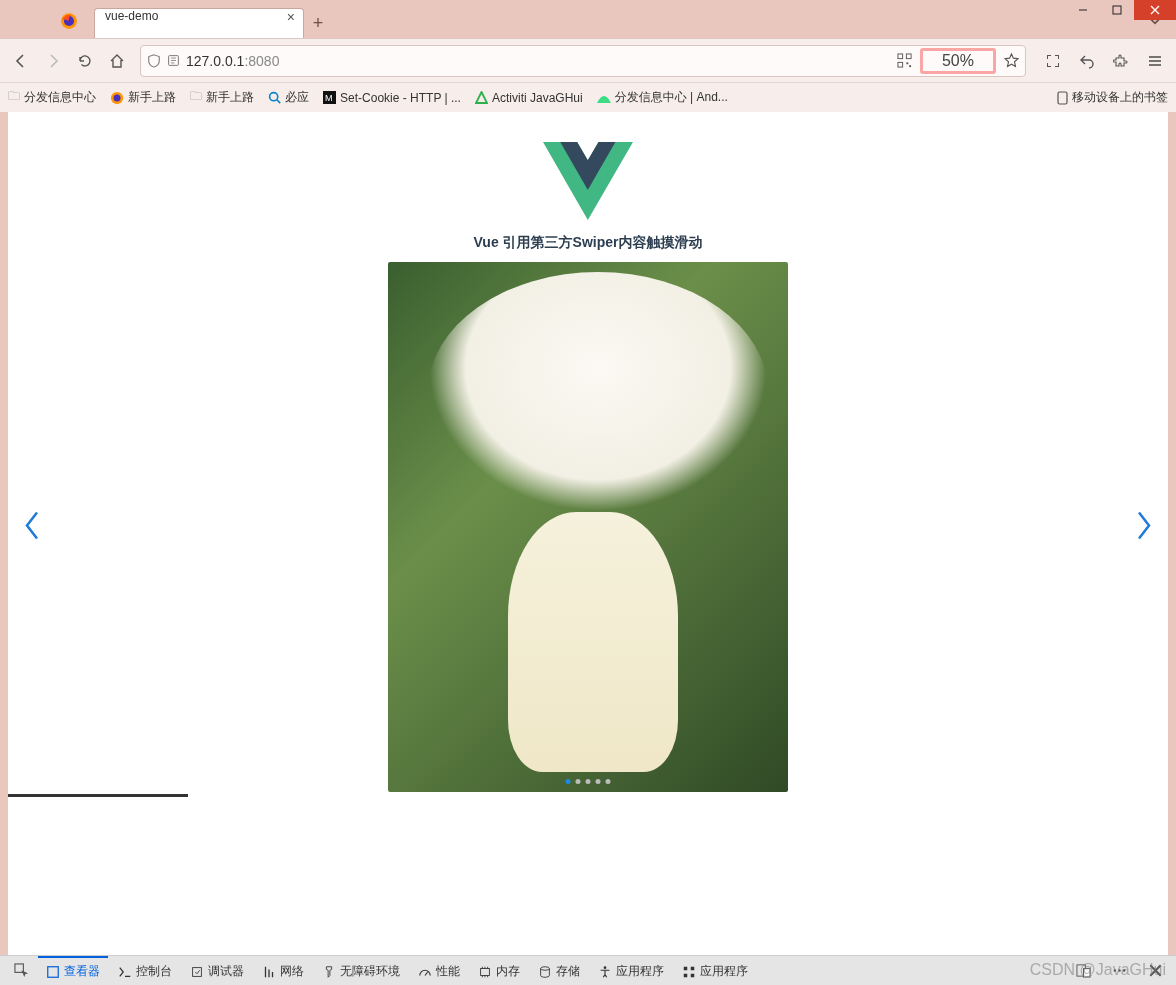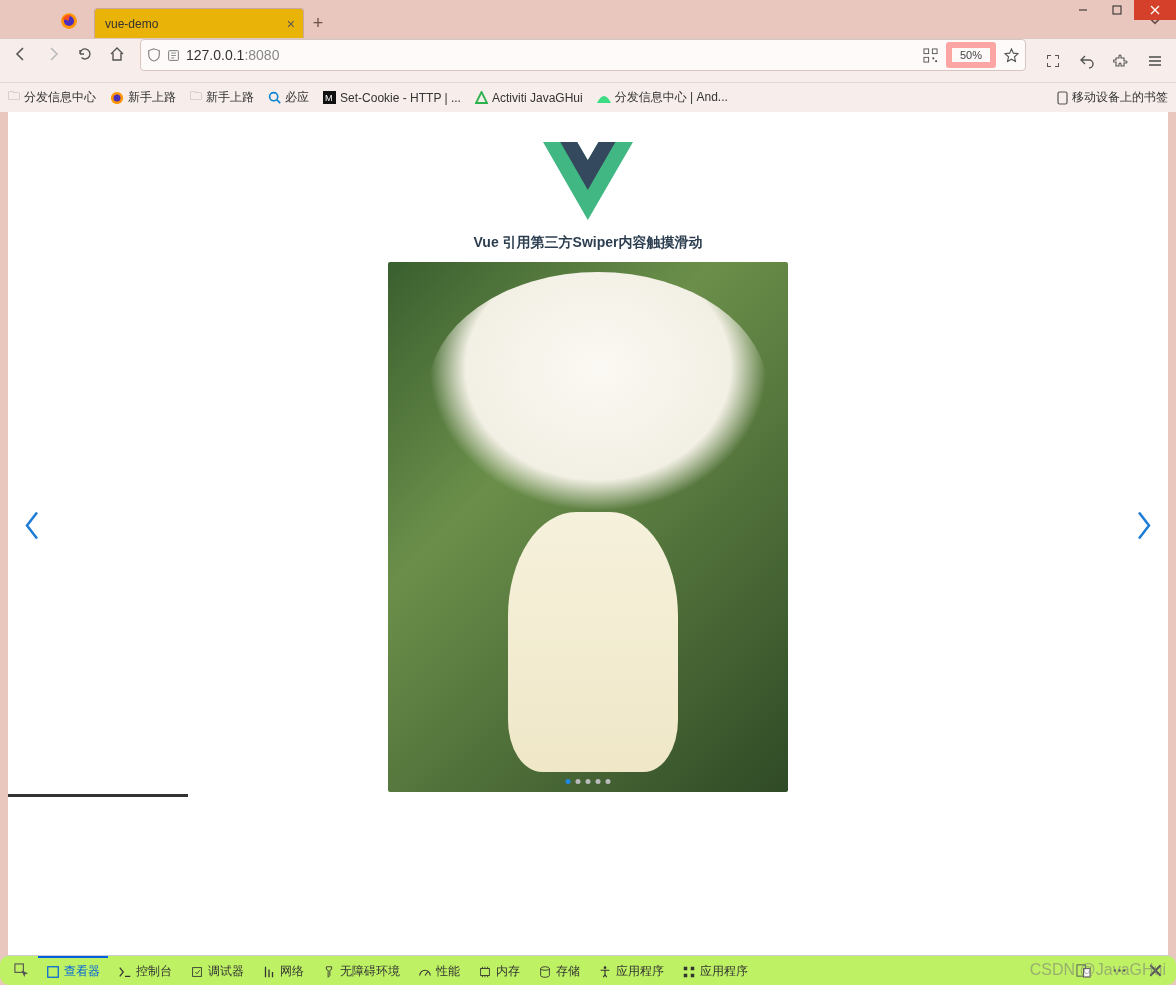--- a/index.html
+++ b/index.html
@@ -9,35 +9,35 @@
 
 .win-controls { position: absolute; top: 0; right: 0; display: flex; z-index: 50; }
 .win-btn { width: 34px; height: 20px; display: flex; align-items: center; justify-content: center; color: #222; }
 .win-btn.close { background: #d5402b; color: #fff; width: 42px; }
 .win-btn svg { width: 10px; height: 10px; }
 
 
 .tab-strip { height: 38px; background: #e9c7bf; display: flex; align-items: flex-end; padding: 6px 0 0 50px; position: relative; }
 .ff-icon { position: absolute; left: 60px; top: 12px; width: 18px; height: 18px; }
 .tabs { display: flex; align-items: center; margin-left: 44px; }
-.tab { width: 210px; height: 30px; background: #eab308; border: 1px solid #c9a79f; border-bottom: none; border-radius: 4px 4px 0 0; display: flex; align-items: center; padding: 0 8px 0 10px; font-size: 12px; color: #333; }
+.tab { width: 210px; height: 30px; background: #ffffff; border: 1px solid #c9a79f; border-bottom: none; border-radius: 4px 4px 0 0; display: flex; padding: 0 8px 0 10px; font-size: 12px; color: #333; }
 .tab .close-x { margin-left: auto; font-size: 14px; color: #555; }
 .new-tab { width: 28px; height: 28px; display: flex; align-items: center; justify-content: center; color: #6b4f49; font-size: 18px; }
 .tab-drop { position: absolute; right: 14px; top: 14px; color: #6b4f49; }
 
 
-.nav-bar { height: 44px; background: #f7eeeb; display: flex; padding: 0 6px; gap: 2px; border-top: 1px solid #ddc9c3; }
+.nav-bar { height: 44px; background: #f7eeeb; display: flex; align-items: center; padding: 0 6px; gap: 2px; border-top: 1px solid #ddc9c3; }
 .nav-btn { width: 30px; height: 30px; display: flex; align-items: center; justify-content: center; color: #555; border-radius: 4px; }
 .nav-btn.disabled { color: #bbb; }
 .url-bar { flex: 1; height: 32px; background: #fdfaf9; border: 1px solid #d8c5bf; border-radius: 4px; display: flex; align-items: center; padding: 0 6px; margin: 0 6px; }
 .url-bar .shield, .url-bar .lock { color: #777; margin-right: 6px; }
 .url-text { flex: 1; font-size: 14px; color: #333; }
 .url-text .port { color: #888; }
 .url-right { display: flex; align-items: center; gap: 8px; }
-.zoom-badge { border: 6px solid #fca5a5; border-radius: 3px; padding: 1px 8px; font-size: 11px; color: #444; }
+.zoom-badge { border: 3px solid #fca5a5; border-radius: 3px; padding: 1px 19px; font-size: 16px; color: #444; }
 .url-right .qr { color: #555; }
 .url-right .star { color: #555; }
 .right-tools { display: flex; align-items: center; gap: 4px; margin-left: 4px; }
 
 
 .bookmarks { height: 30px; background: #f7eeeb; border-top: 1px solid #e4d5d0; display: flex; align-items: center; padding: 0 8px; gap: 14px; font-size: 12px; color: #333; }
 .bm { display: flex; align-items: center; gap: 4px; white-space: nowrap; }
 .bm .folder { color: #888; }
 .bm-spacer { flex: 1; }
 
@@ -54,21 +54,21 @@
 .pagination { position: absolute; bottom: 8px; left: 50%; transform: translateX(-50%); display: flex; gap: 5px; }
 .dot { width: 5px; height: 5px; border-radius: 50%; background: #bbb; }
 .dot.active { background: #1e88e5; }
 .swiper-arrow { position: absolute; top: 50%; transform: translateY(-50%); color: #1e7bd6; cursor: pointer; }
 .swiper-arrow.left { left: 14px; }
 .swiper-arrow.right { right: 14px; }
 .swiper-arrow svg { width: 22px; height: 30px; }
 .progress-bar { position: absolute; left: 0; bottom: 0; top: auto; height: 3px; width: 180px; background: #333; }
 
 
-.devtools { height: 30px; background: #bef264; border-top: 1px solid #ccc; display: flex; align-items: center; padding: 0 6px; gap: 2px; font-size: 12px; color: #333; position: relative; border-radius: 9px; }
+.devtools { height: 30px; background: #e5e5e5; border-top: 1px solid #ccc; display: flex; align-items: center; padding: 0 6px; gap: 2px; font-size: 12px; color: #333; position: relative; }
 .dt-tab { display: flex; align-items: center; gap: 4px; padding: 0 8px; height: 100%; border-top: 2px solid transparent; }
 .dt-tab.active { color: #0060df; border-top-color: #0060df; }
 .dt-right { margin-left: auto; display: flex; align-items: center; gap: 6px; }
 .watermark { position: absolute; right: 10px; bottom: 6px; font-size: 16px; color: rgba(120,120,120,0.55); pointer-events: none; }
 
 .icon { display: inline-flex; }
 </style>
 </head>
 <body>
 

